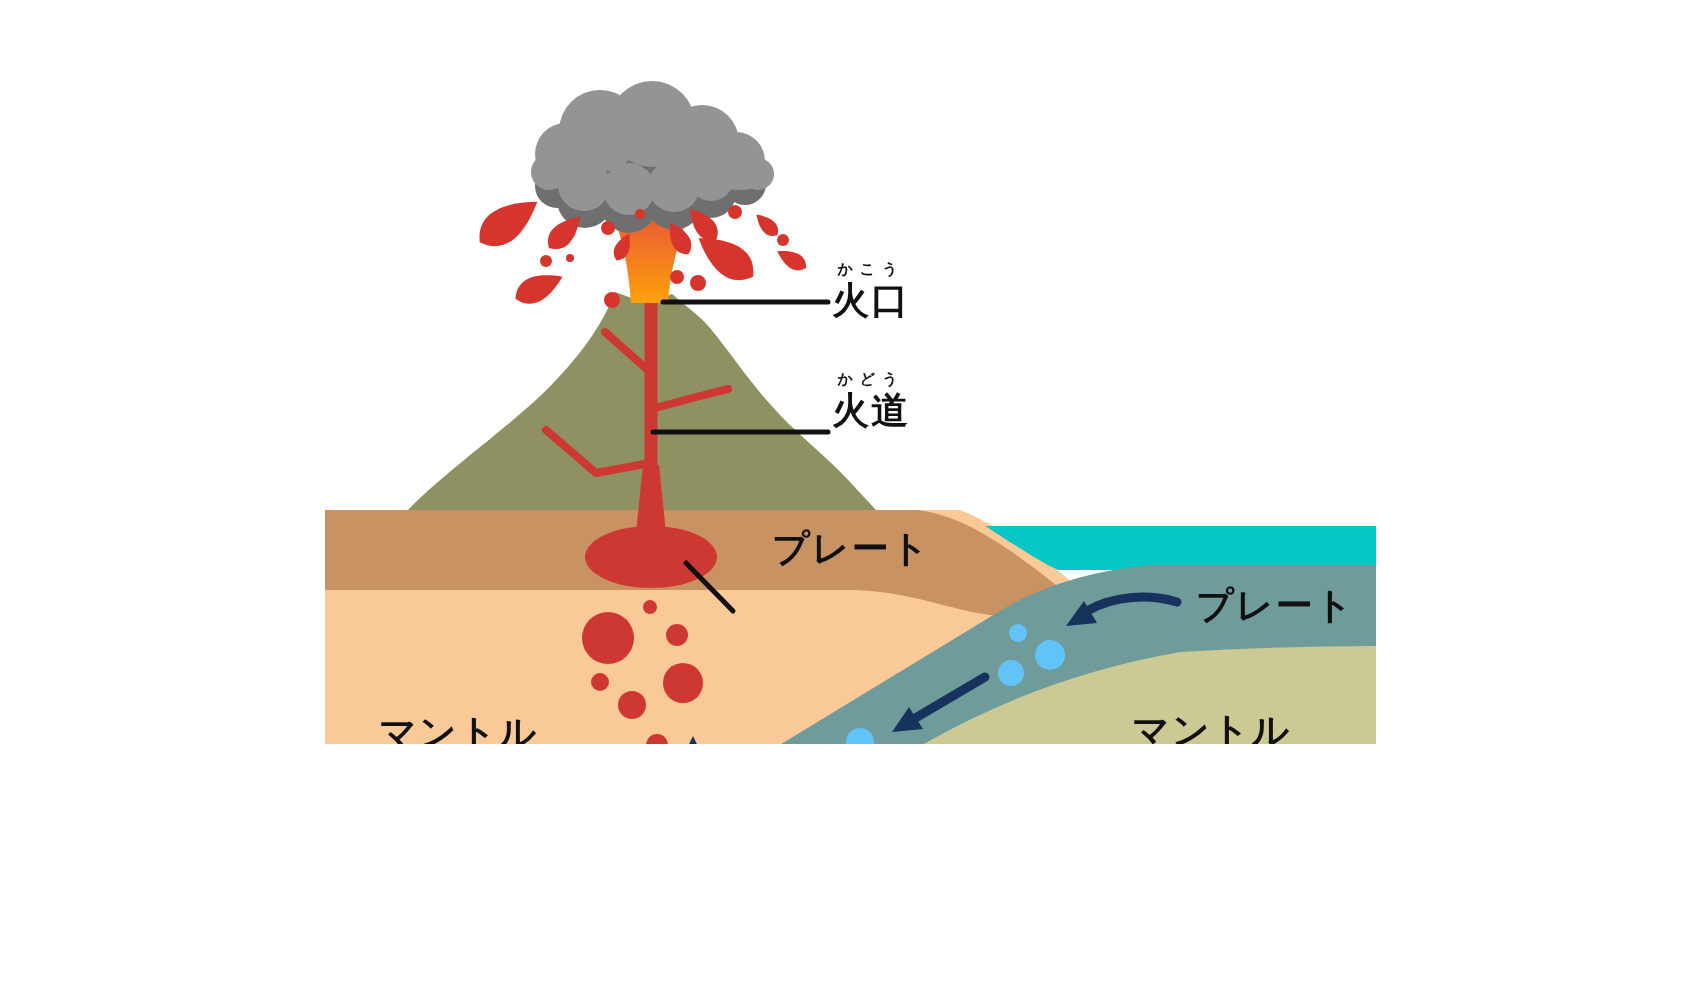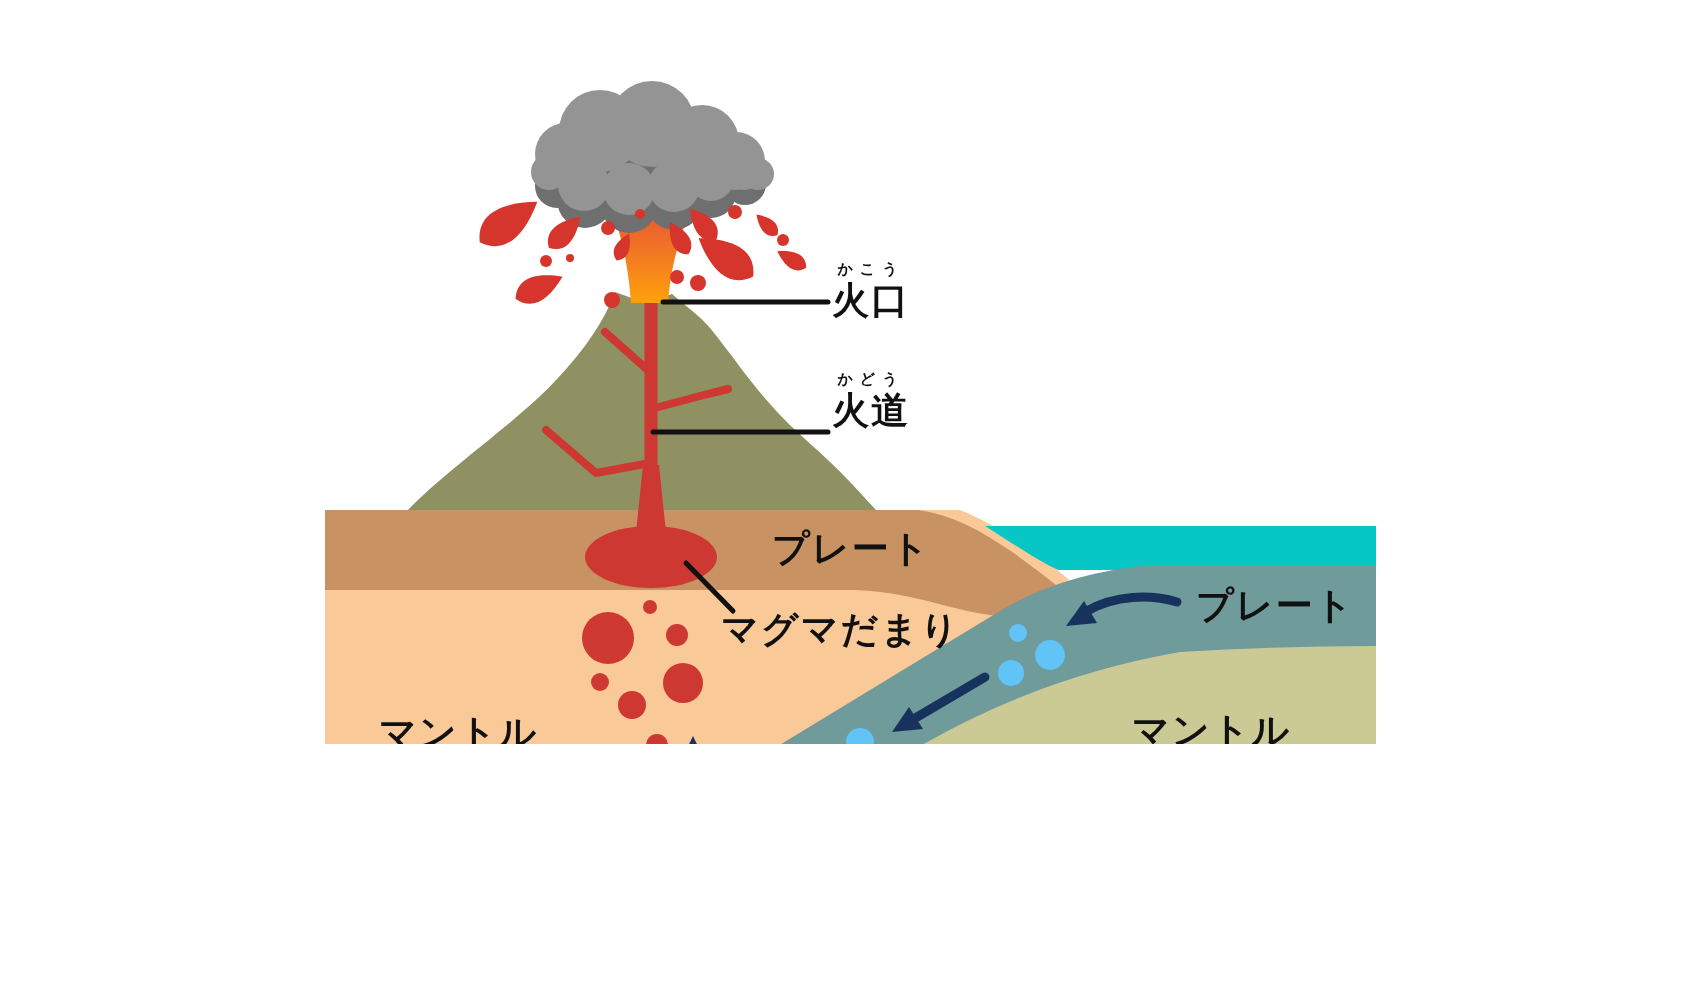--- a/index.html
+++ b/index.html
@@ -163,20 +163,19 @@
     <span>火口</span>
   </div>
 
   <div class="lbl" style="left:832px;top:372px;">
     <span class="furi">かどう</span>
     <span>火道</span>
   </div>
 
   <div class="lbl" style="left:772px;top:530px;">プレート</div>
 
-  <div class="lbl" style="left:721px;top:611px;">マグマだまり</div>
 
   <div class="lbl" style="left:1196px;top:587px;">プレート</div>
 
   <div class="lbl" style="left:379px;top:714px;">マントル</div>
 
   <div class="lbl" style="left:1132px;top:712px;">マントル</div>
 </div>
 
 </body></html>

